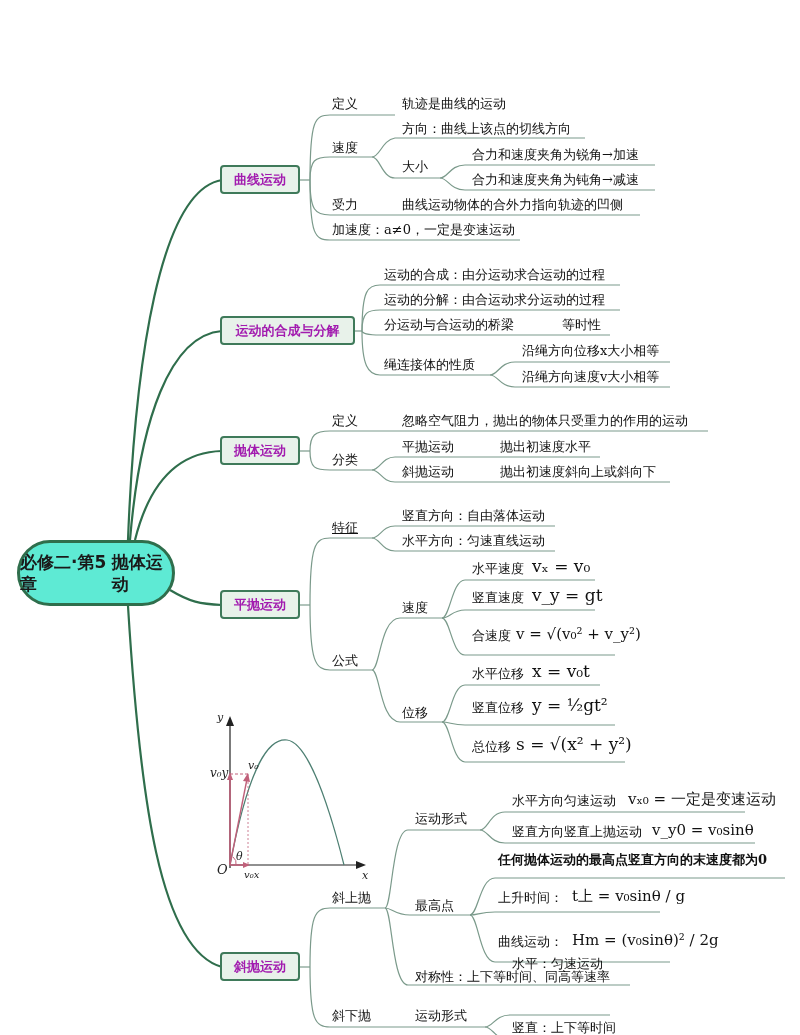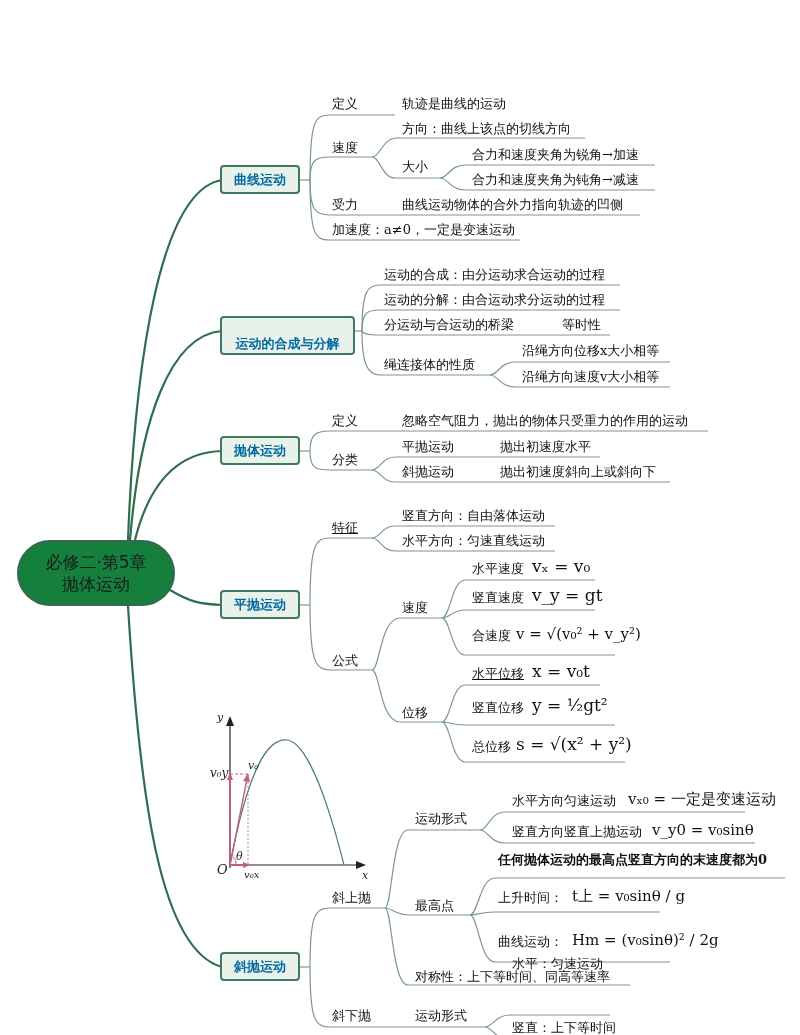--- a/index.html
+++ b/index.html
@@ -2,25 +2,25 @@
 <html><head>
 <meta charset="utf-8">
 <style>
   html, body { margin:0; padding:0; background:#ffffff; }
   body { width:800px; height:1035px; position:relative; overflow:hidden;
          font-family: "DejaVu Serif", "Liberation Serif", serif; color:#1a1a1a; }
   svg.lines { position:absolute; left:0; top:0; width:800px; height:1035px; }
   .t { position:absolute; font-size:13px; line-height:16px; white-space:nowrap; color:#111; }
   .box { position:absolute; background:#e8f2ea; border:2px solid #3f7a5a; border-radius:4px;
          font-family:"DejaVu Sans","Liberation Sans",sans-serif; font-weight:bold; font-size:13px;
-         color:#0369a1; display:flex; align-items:center; justify-content:center; box-sizing:border-box; }
-  .root { position:absolute; left:17px; top:540px; width:158px; height:66px; background:#15803d;
+         color:#a21caf; display:flex; align-items:center; justify-content:center; box-sizing:border-box; }
+  .root { position:absolute; left:17px; top:540px; width:158px; height:66px; background:#5eead4;
           border:3px solid #2f6e4c; border-radius:33px; box-sizing:border-box;
-          font-family:"DejaVu Sans","Liberation Sans",sans-serif; font-weight:normal; font-size:17px;
-          display:flex; flex-direction:column; align-items:center; justify-content:center; line-height:22px; }
+          font-family:"DejaVu Sans","Liberation Sans",sans-serif; font-weight:bold; font-size:17px;
+          display:flex; flex-direction:row; align-items:center; justify-content:center; line-height:22px; }
   .m { font-family:"DejaVu Serif","Liberation Serif",serif; font-size:17px; }
   .ms { font-size:15px; }
   .diagram-label { position:absolute; font-family:"DejaVu Serif","Liberation Serif",serif; font-style:italic; font-size:11px; color:#222; }
 </style>
 </head>
 <body>
 
 <svg class="lines" viewBox="0 0 800 1035">
   <g fill="none" stroke="#2f6e4c" stroke-width="2.2">
 
@@ -114,21 +114,21 @@
 <div class="t" style="left:402px;top:96px;">轨迹是曲线的运动</div>
 <div class="t" style="left:332px;top:140px;">速度</div>
 <div class="t" style="left:402px;top:121px;">方向：曲线上该点的切线方向</div>
 <div class="t" style="left:402px;top:159px;">大小</div>
 <div class="t" style="left:472px;top:147px;">合力和速度夹角为锐角→加速</div>
 <div class="t" style="left:472px;top:172px;">合力和速度夹角为钝角→减速</div>
 <div class="t" style="left:332px;top:197px;">受力</div>
 <div class="t" style="left:402px;top:197px;">曲线运动物体的合外力指向轨迹的凹侧</div>
 <div class="t" style="left:332px;top:222px;">加速度：a≠0，一定是变速运动</div>
 
-<div class="box" style="left:220px;top:316px;width:135px;height:39px;align-items:flex-end;">
+<div class="box" style="left:220px;top:316px;width:135px;height:29px;">
     <span>运动的合成与分解</span>
   </div>
 <div class="t" style="left:384px;top:267px;">运动的合成：由分运动求合运动的过程</div>
 <div class="t" style="left:384px;top:292px;">运动的分解：由合运动求分运动的过程</div>
 <div class="t" style="left:384px;top:317px;">分运动与合运动的桥梁</div>
 <div class="t" style="left:562px;top:317px;">等时性</div>
 <div class="t" style="left:384px;top:357px;">绳连接体的性质</div>
 <div class="t" style="left:522px;top:343px;">沿绳方向位移x大小相等</div>
 <div class="t" style="left:522px;top:369px;">沿绳方向速度v大小相等</div>
 
@@ -151,21 +151,21 @@
 <div class="t" style="left:402px;top:533px;">水平方向：匀速直线运动</div>
 <div class="t" style="left:332px;top:653px;">公式</div>
 <div class="t" style="left:402px;top:600px;">速度</div>
 <div class="t" style="left:472px;top:561px;">水平速度</div>
 <div class="t m" style="left:532px;top:558px;">vₓ = v₀</div>
 <div class="t" style="left:472px;top:590px;">竖直速度</div>
 <div class="t m" style="left:532px;top:587px;">v_y = gt</div>
 <div class="t" style="left:472px;top:628px;">合速度</div>
 <div class="t m ms" style="left:516px;top:626px;">v = √(v₀² + v_y²)</div>
 <div class="t" style="left:402px;top:705px;">位移</div>
-<div class="t" style="left:472px;top:666px;text-decoration:underline;">水平位移</div>
+<div class="t" style="left:472px;top:666px;">水平位移</div>
 <div class="t m" style="left:532px;top:663px;">x = v₀t</div>
 <div class="t" style="left:472px;top:700px;">竖直位移</div>
 <div class="t m" style="left:532px;top:697px;">y = ½gt²</div>
 <div class="t" style="left:472px;top:739px;">总位移</div>
 <div class="t m" style="left:516px;top:736px;">s = √(x² + y²)</div>
 
 <div class="diagram-label" style="left:217px;top:711px;">y</div>
 <div class="diagram-label" style="left:362px;top:869px;">x</div>
 <div class="diagram-label" style="left:217px;top:862px;font-size:13px;">O</div>
 <div class="diagram-label" style="left:248px;top:759px;">v₀</div>

